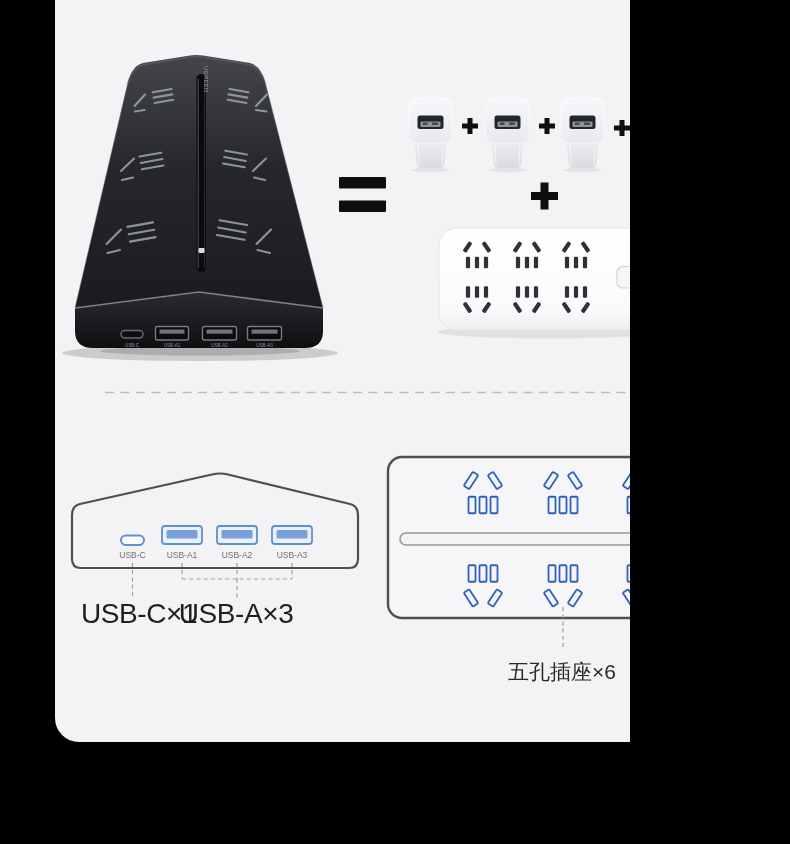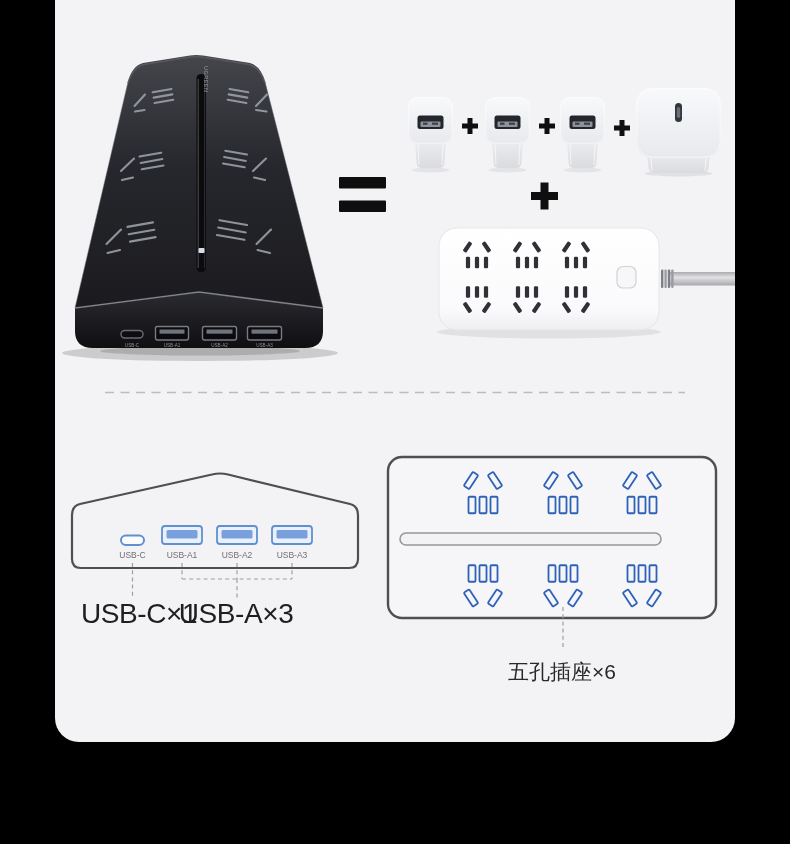--- a/index.html
+++ b/index.html
@@ -1,16 +1,16 @@
 <!DOCTYPE html>
 <html><head>
 <meta charset="utf-8">
 <style>
   html,body{margin:0;padding:0;background:#000;}
-  .canvas{position:relative;width:790px;height:844px;background:#000;overflow:hidden;
+  .canvas{position:relative;width:630px;height:844px;background:#000;overflow:hidden;
           font-family:"Liberation Sans","DejaVu Sans",sans-serif;}
   .content{position:absolute;left:55px;top:0;width:680px;height:742px;
            background:#f3f3f5;border-radius:0 0 24px 24px;}
   svg{display:block;}
   text{font-family:"Liberation Sans","DejaVu Sans",sans-serif;}
   .caption-big{font-size:28px;fill:#1f1f21;letter-spacing:-0.4px;}
   .caption-cn{font-size:21px;fill:#29292b;}
   .port-label{font-size:8.5px;fill:#707074;}
   .tiny-label{font-size:4.6px;fill:#8f8f96;}
   .brand-label{font-size:5.6px;fill:#9a9aa2;letter-spacing:0.4px;}

